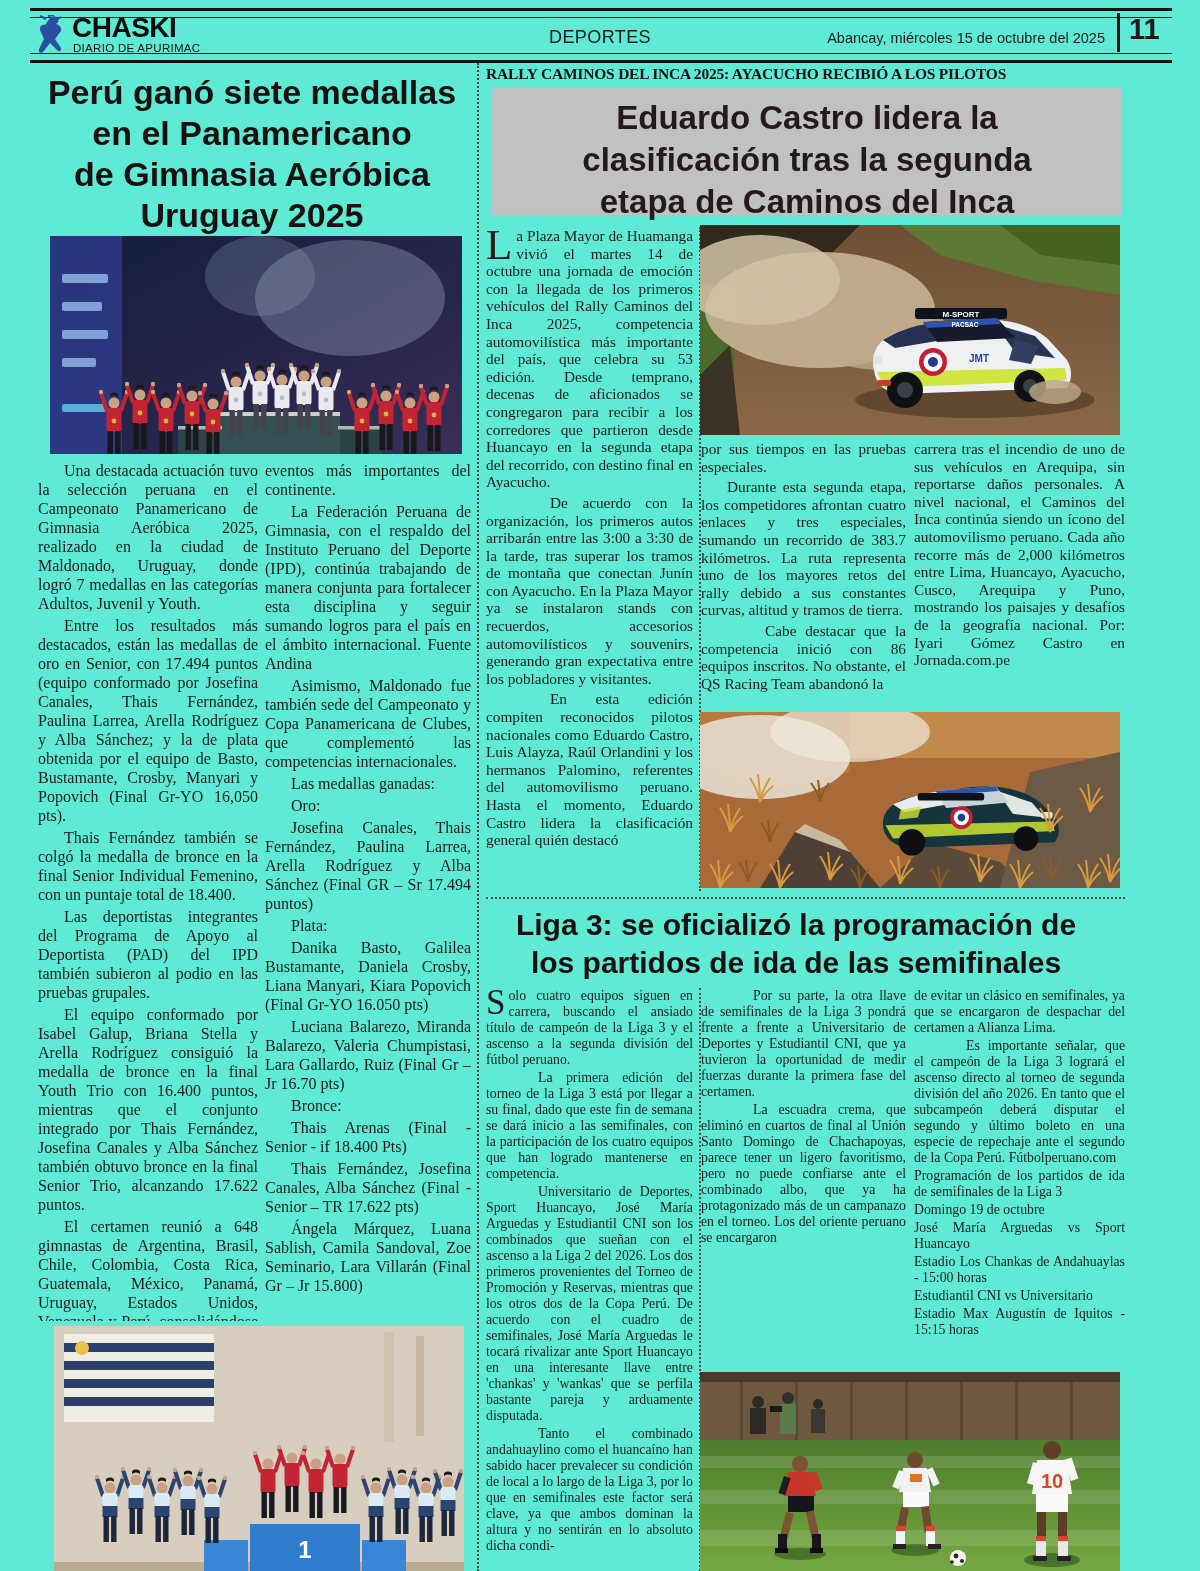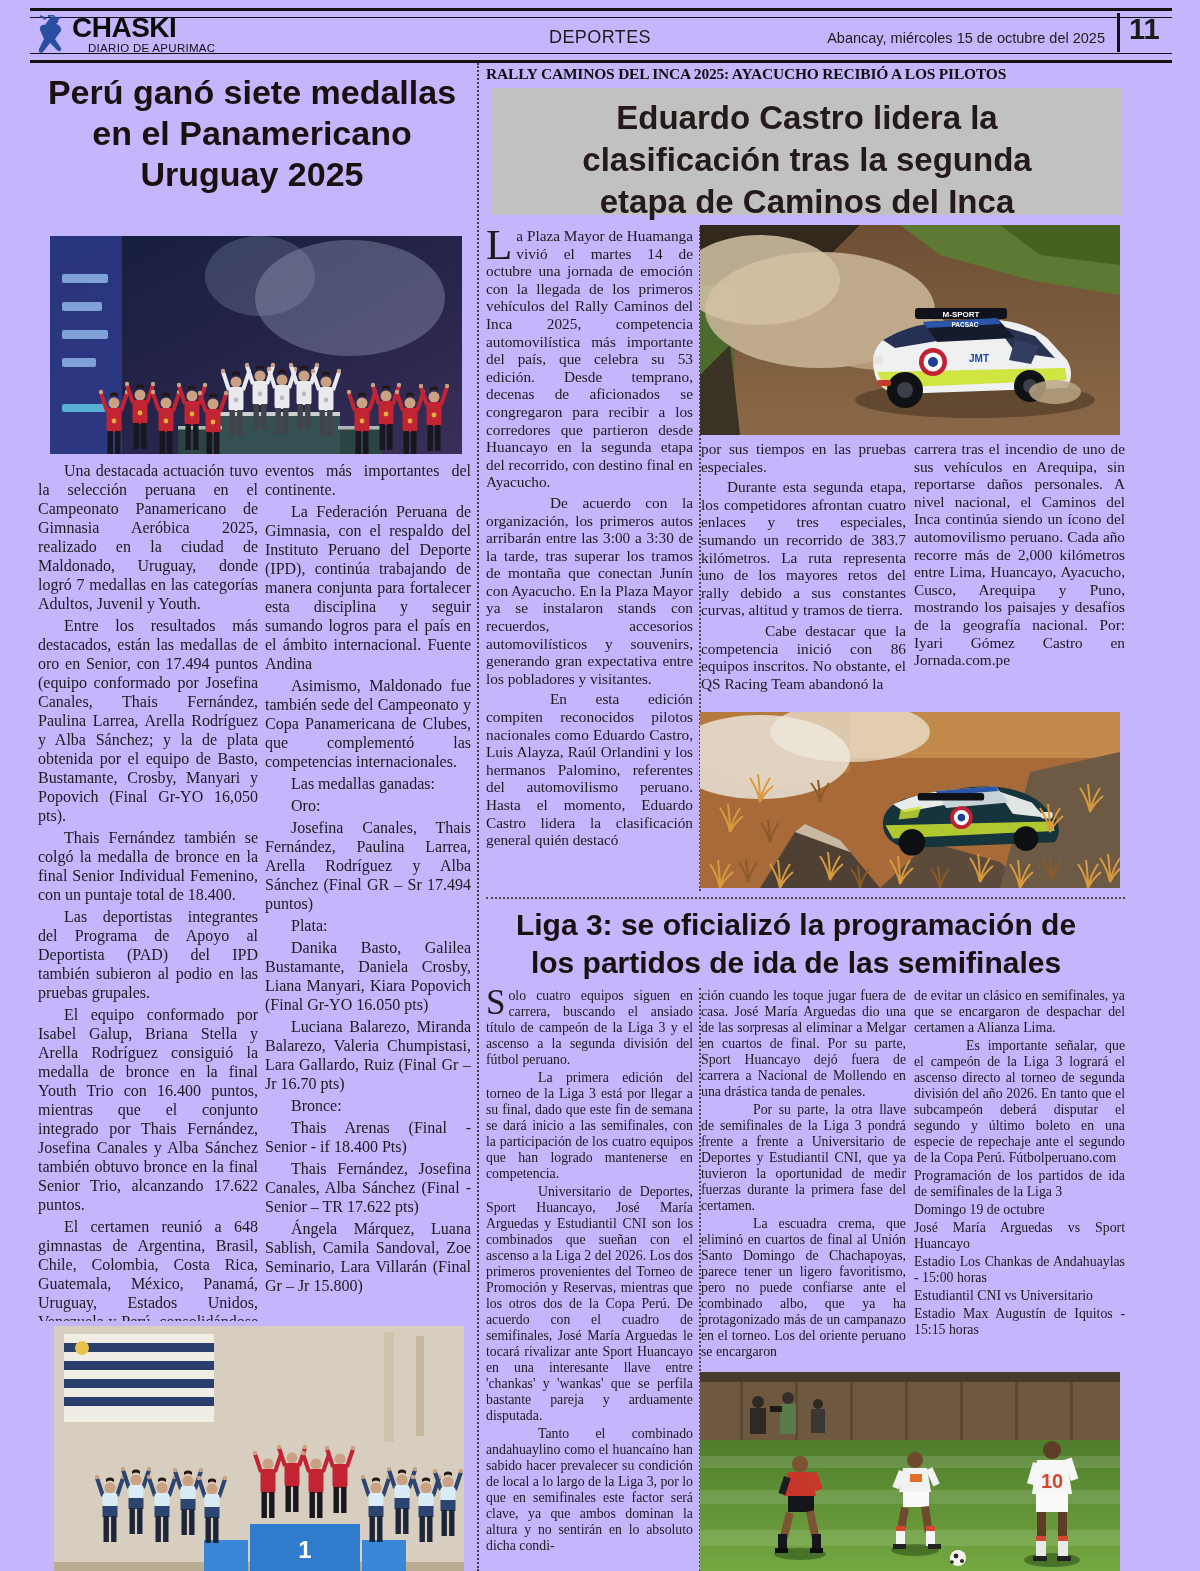--- a/index.html
+++ b/index.html
@@ -1,23 +1,23 @@
 <!DOCTYPE html>
 <html lang="es"><head>
 <meta charset="utf-8">
 <style>
   html,body{margin:0;padding:0;background:#ffffff;}
-  .page{position:relative;width:1200px;height:1571px;background:#c4b5fd;overflow:hidden;
+  .page{position:relative;width:1200px;height:1571px;background:#5eead4;overflow:hidden;
         color:#1c1c1c;font-family:"Liberation Serif",serif;}
   .abs{position:absolute;}
   
   .rule-a{left:30px;right:28px;top:8px;height:6px;border-top:3px solid #121212;border-bottom:1px solid #121212;}
   .rule-b{left:30px;right:28px;top:53px;height:6px;border-top:1px solid #121212;border-bottom:3px solid #121212;}
   .brand{left:72px;top:12px;font-family:"Liberation Sans",sans-serif;font-weight:700;font-size:28px;letter-spacing:-.5px;color:#0d0d0d;}
-  .tagline{left:73px;top:42px;font-family:"Liberation Sans",sans-serif;font-size:11.5px;letter-spacing:.3px;color:#111;margin-left:15px;}
+  .tagline{left:73px;top:42px;font-family:"Liberation Sans",sans-serif;font-size:11.5px;letter-spacing:.3px;color:#111;}
   .section{left:500px;top:27px;width:200px;text-align:center;font-family:"Liberation Sans",sans-serif;font-weight:400;font-size:18px;letter-spacing:.4px;}
   .date{top:30px;right:95px;font-family:"Liberation Sans",sans-serif;font-size:14.5px;}
   .vbar{left:1117px;top:13px;width:2.5px;height:39px;background:#111;}
   .pagenum{left:1129px;top:13px;font-family:"Liberation Sans",sans-serif;font-weight:700;font-size:29px;}
   
   .vdot{left:477px;top:63px;height:1508px;border-left:2px dotted #3f3f3f;width:0;}
   .hdot{left:486px;top:897px;width:639px;border-top:2px dotted #4a4a4a;height:0;}
   
   .gymtitle{left:32px;top:72px;width:440px;text-align:center;font-family:"Liberation Sans",sans-serif;
             font-weight:700;font-size:34px;line-height:41px;color:#19100f;}
@@ -60,20 +60,21 @@
   <div class="abs section">DEPORTES</div>
   <div class="abs date">Abancay, miércoles 15 de octubre del 2025</div>
   <div class="abs vbar"></div>
   <div class="abs pagenum">11</div>
 
   <div class="abs vdot"></div>
 
   <div class="abs gymtitle">
     <div>Perú ganó siete medallas</div>
     <div>en el Panamericano</div>
+    <div>de Gimnasia Aeróbica</div>
     <div>Uruguay 2025</div>
   </div>
 
   <svg class="abs photo" style="left:50px;top:236px" width="412" height="218" viewBox="0 0 412 218">
     <defs>
       <linearGradient id="bgblue" x1="0" y1="0" x2="1" y2="1">
         <stop offset="0" stop-color="#151d3a"></stop>
           <stop offset="0.6" stop-color="#27254c"></stop>
           <stop offset="1" stop-color="#3a2f58"></stop>
       </linearGradient>
@@ -398,21 +399,20 @@
     <div>los partidos de ida de las semifinales</div>
   </div>
 
   <div class="abs coltxt ligatxt dotted-r" style="left:486px;top:988px;width:207px;height:583px;padding-right:6px">
     <p class="flush"><span class="dropcap">S</span>olo cuatro equipos siguen en carrera, buscando el ansiado título de campeón de la Liga 3 y el ascenso a la segunda división del fútbol peruano.</p>
     <p class="deep">La primera edición del torneo de la Liga 3 está por llegar a su final, dado que este fin de semana se dará inicio a las semifinales, con la participación de los cuatro equipos que han logrado mantenerse en competencia.</p>
     <p class="deep">Universitario de Deportes, Sport Huancayo, José María Arguedas y Estudiantil CNI son los combinados que sueñan con el ascenso a la Liga 2 del 2026. Los dos primeros provenientes del Torneo de Promoción y Reservas, mientras que los otros dos de la Copa Perú.  De acuerdo con el cuadro de semifinales, José María Arguedas le tocará rivalizar ante Sport Huancayo en una interesante llave entre 'chankas' y 'wankas' que se perfila bastante pareja y arduamente disputada.</p>
     <p class="deep">Tanto el combinado andahuaylino como el huancaíno han sabido hacer prevalecer su condición de local a lo largo de la Liga 3, por lo que en semifinales este factor será clave, ya que ambos dominan la altura y no sentirán en lo absoluto dicha condi-</p>
   </div>
   <div class="abs coltxt ligatxt" style="left:701px;top:988px;width:205px;height:380px">
-    <p class="flush">ción cuando les toque jugar fuera de casa. José María Arguedas dio una de las sorpresas al eliminar a Melgar en cuartos de final. Por su parte, Sport Huancayo dejó fuera de carrera a Nacional de Mollendo en una drástica tanda de penales.</p>
     <p class="deep">Por su parte, la otra llave de semifinales de la Liga 3 pondrá frente a frente a Universitario de Deportes y Estudiantil CNI, que ya tuvieron la oportunidad de medir fuerzas durante la primera fase del certamen.</p>
     <p class="deep">La escuadra crema, que eliminó en cuartos de final al Unión Santo Domingo de Chachapoyas, parece tener un ligero favoritismo, pero no puede confiarse ante el combinado albo, que ya ha protagonizado más de un campanazo en el torneo. Los del oriente peruano se encargaron</p>
   </div>
   <div class="abs coltxt ligatxt" style="left:914px;top:988px;width:211px;height:380px">
     <p class="flush">de evitar un clásico en semifinales, ya que se encargaron de despachar del certamen a Alianza Lima.</p>
     <p class="deep">Es importante señalar, que el campeón de la Liga 3 logrará el ascenso directo al torneo de segunda división del año 2026. En tanto que el subcampeón deberá disputar el segundo y último boleto en una especie de repechaje ante el segundo de la Copa Perú. Fútbolperuano.com</p>
     <p class="flush">Programación de los partidos de ida de semifinales de la Liga 3</p>
     <p class="flush">Domingo 19 de octubre</p>
     <p class="flush">José María Arguedas vs Sport Huancayo</p>
     <p class="flush">Estadio Los Chankas de Andahuaylas - 15:00 horas</p>

